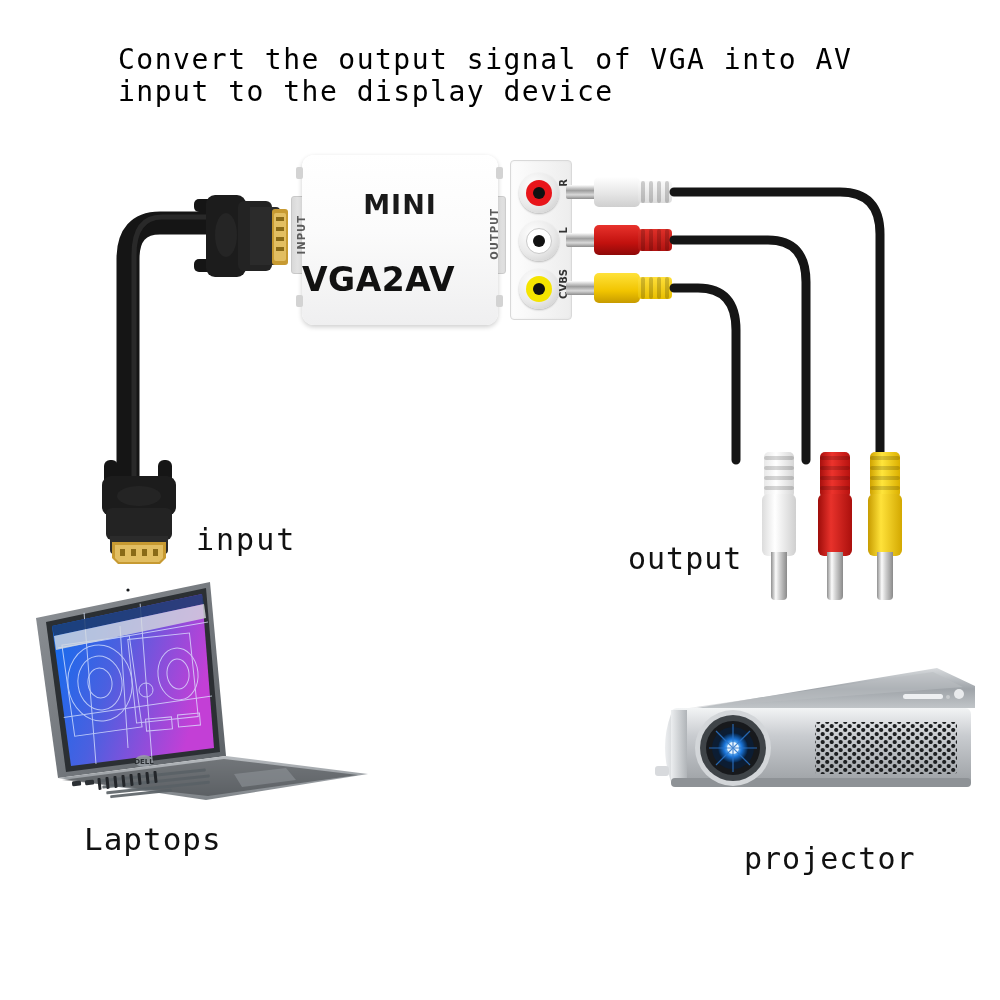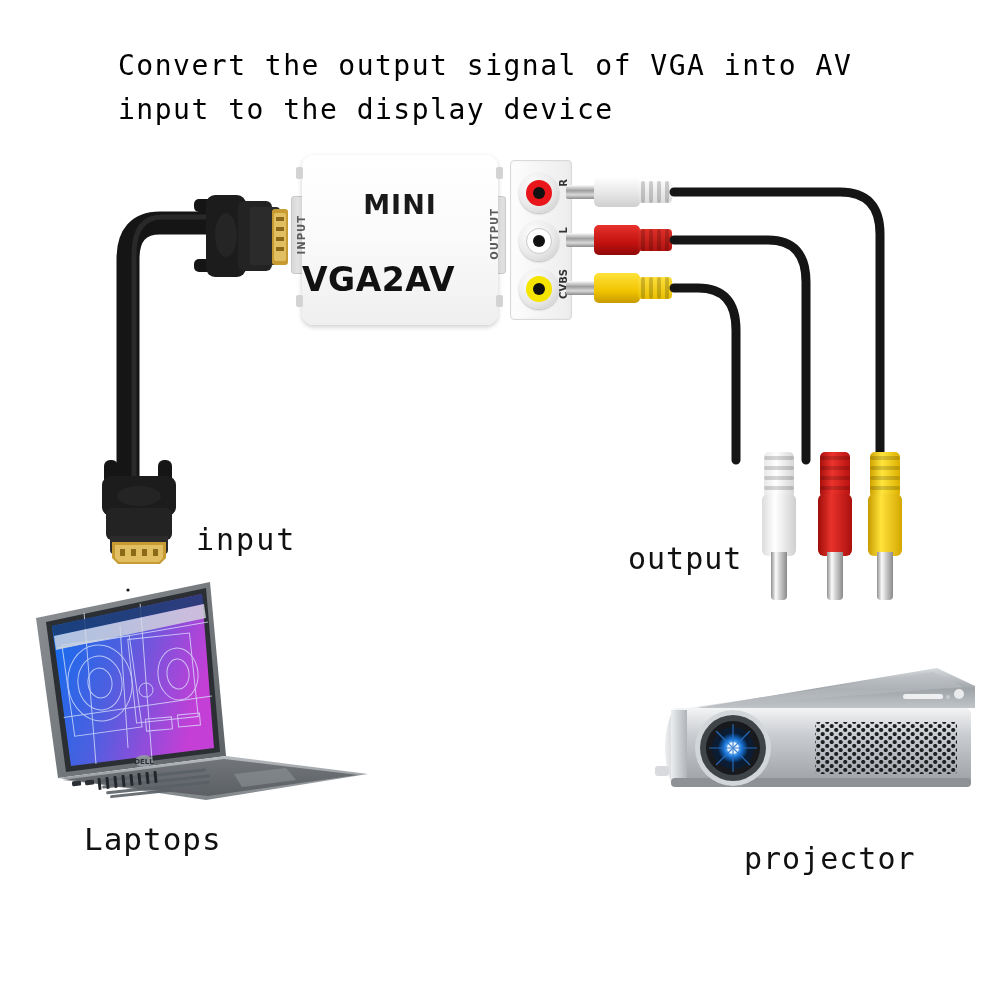--- a/index.html
+++ b/index.html
@@ -12,21 +12,21 @@
   }
   #stage { position: relative; width: 1000px; height: 1000px; background:#fff; }
 
   .abs { position: absolute; }
 
   
   #heading {
     left: 118px; top: 44px; width: 830px;
     font-family: "DejaVu Sans Mono", monospace;
     font-size: 28px;
-    line-height: 44px;
+    line-height: 32px;
     letter-spacing: 1.5px;
     color: #000;
     white-space: pre-line;
   }
 
   
   .caption {
     font-family: "DejaVu Sans Mono", monospace;
     color: #111;
     white-space: nowrap;

